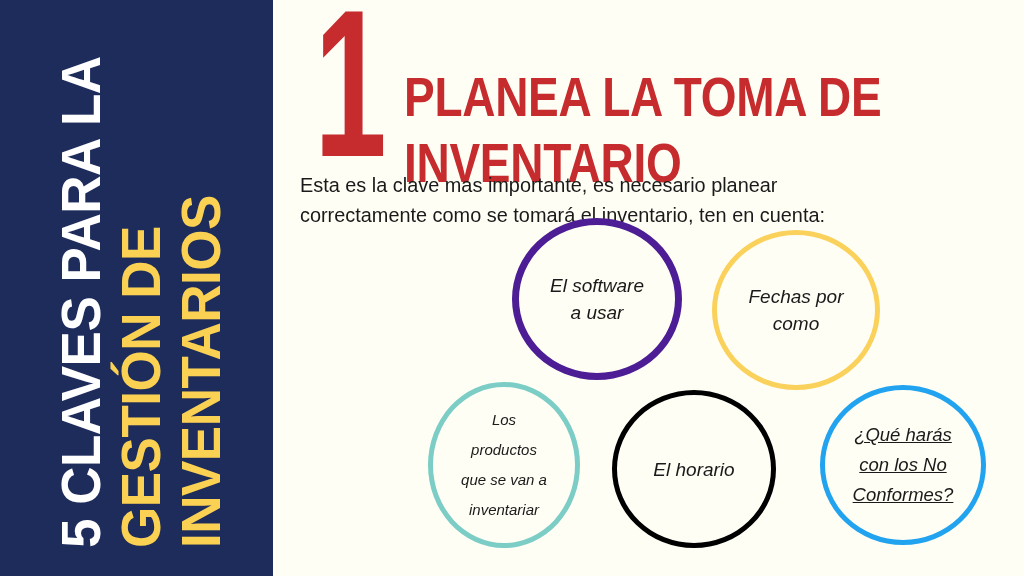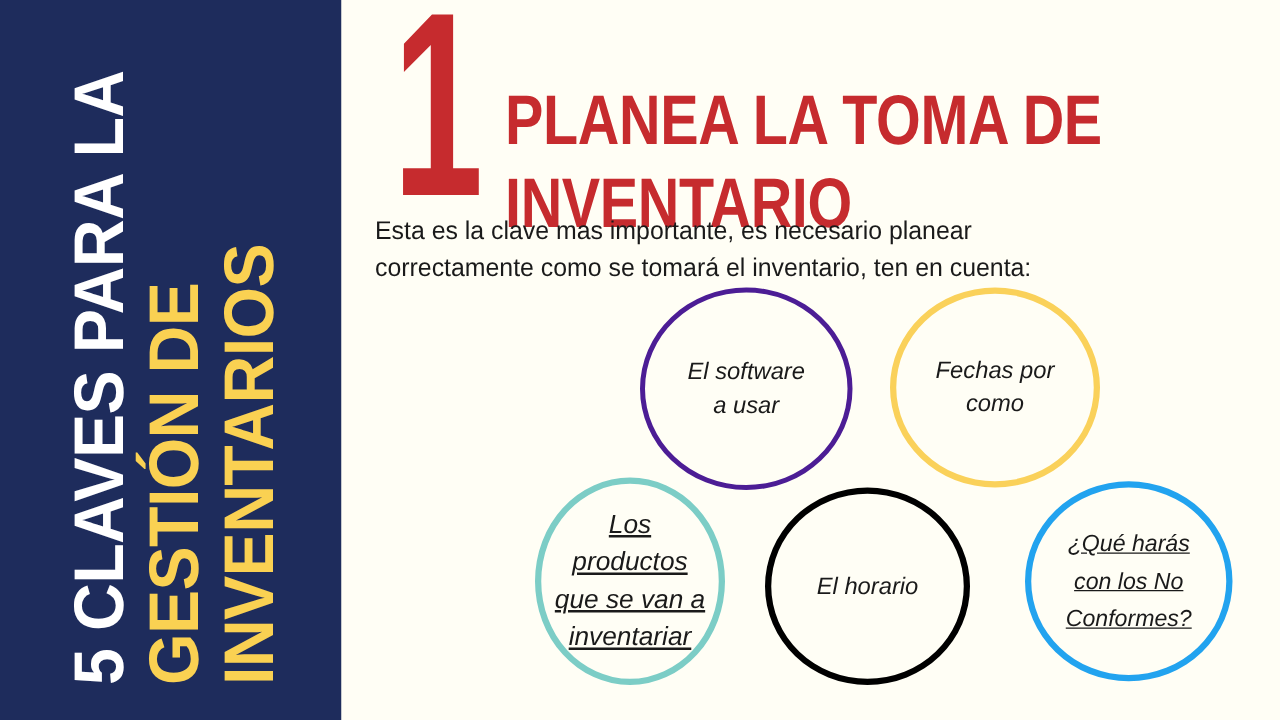--- a/index.html
+++ b/index.html
@@ -131,27 +131,27 @@
     font-style: italic;
     font-size: 19px;
     line-height: 27px;
     color: #1a1a1a;
     text-align: center;
     padding: 0 6px;
     white-space: pre-line;
   }
 
   #bubble-0 { left: 318px;  top: 242px; width: 166px; height: 148px; border: 5px solid #ce2027; }
-  #bubble-1 { left: 512px;  top: 230px; width: 170px; height: 162px; border: 4px solid #4c1d95; }
+  #bubble-1 { left: 512px;  top: 218px; width: 170px; height: 162px; border: 7px solid #4c1d95; }
   #bubble-2 { left: 712px;  top: 230px; width: 168px; height: 160px; border: 5px solid #fad15a; }
   #bubble-3 { left: 428px;  top: 382px; width: 152px; height: 166px; border: 5px solid #7ccdc6; }
   #bubble-4 { left: 612px;  top: 390px; width: 164px; height: 158px; border: 5px solid #000000; }
   #bubble-5 { left: 820px;  top: 385px; width: 166px; height: 160px; border: 5px solid #22a3ef; }
 
-  #bubble-3 .bubble-label { font-size: 21px; line-height: 30px; text-decoration: underline; }
+  #bubble-3 .bubble-label { font-size: 15px; line-height: 30px; }
   #bubble-5 .bubble-label { font-size: 18.5px; line-height: 30px; text-decoration: underline; }
 </style>
 </head>
 <body>
 
 <div id="slide">
 
   <div id="sidebar">
     <div class="side-rot" id="side-line-1">5 CLAVES PARA LA</div>
     <div class="side-rot" id="side-line-2">GESTIÓN DE</div>

